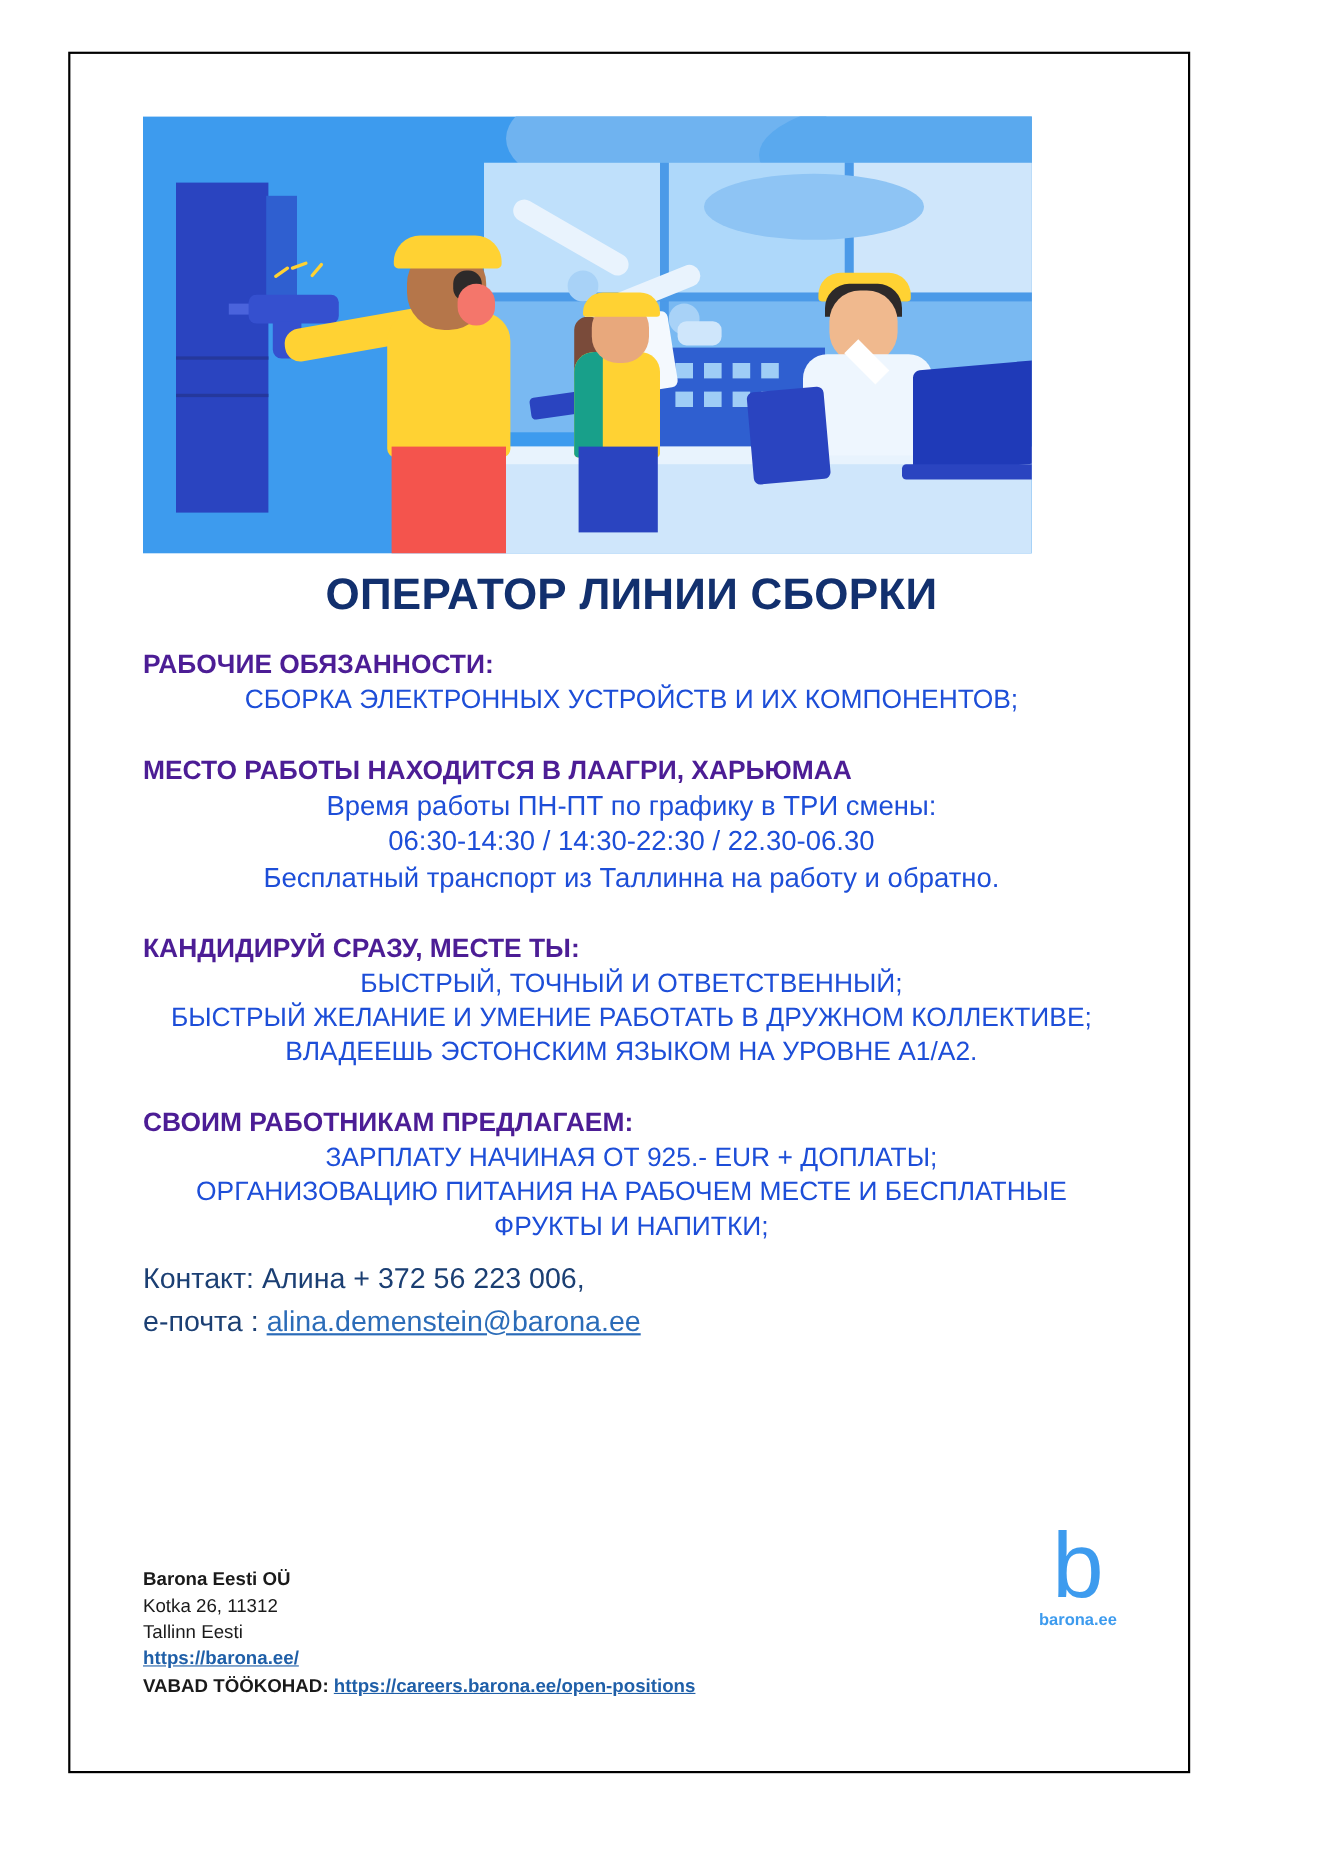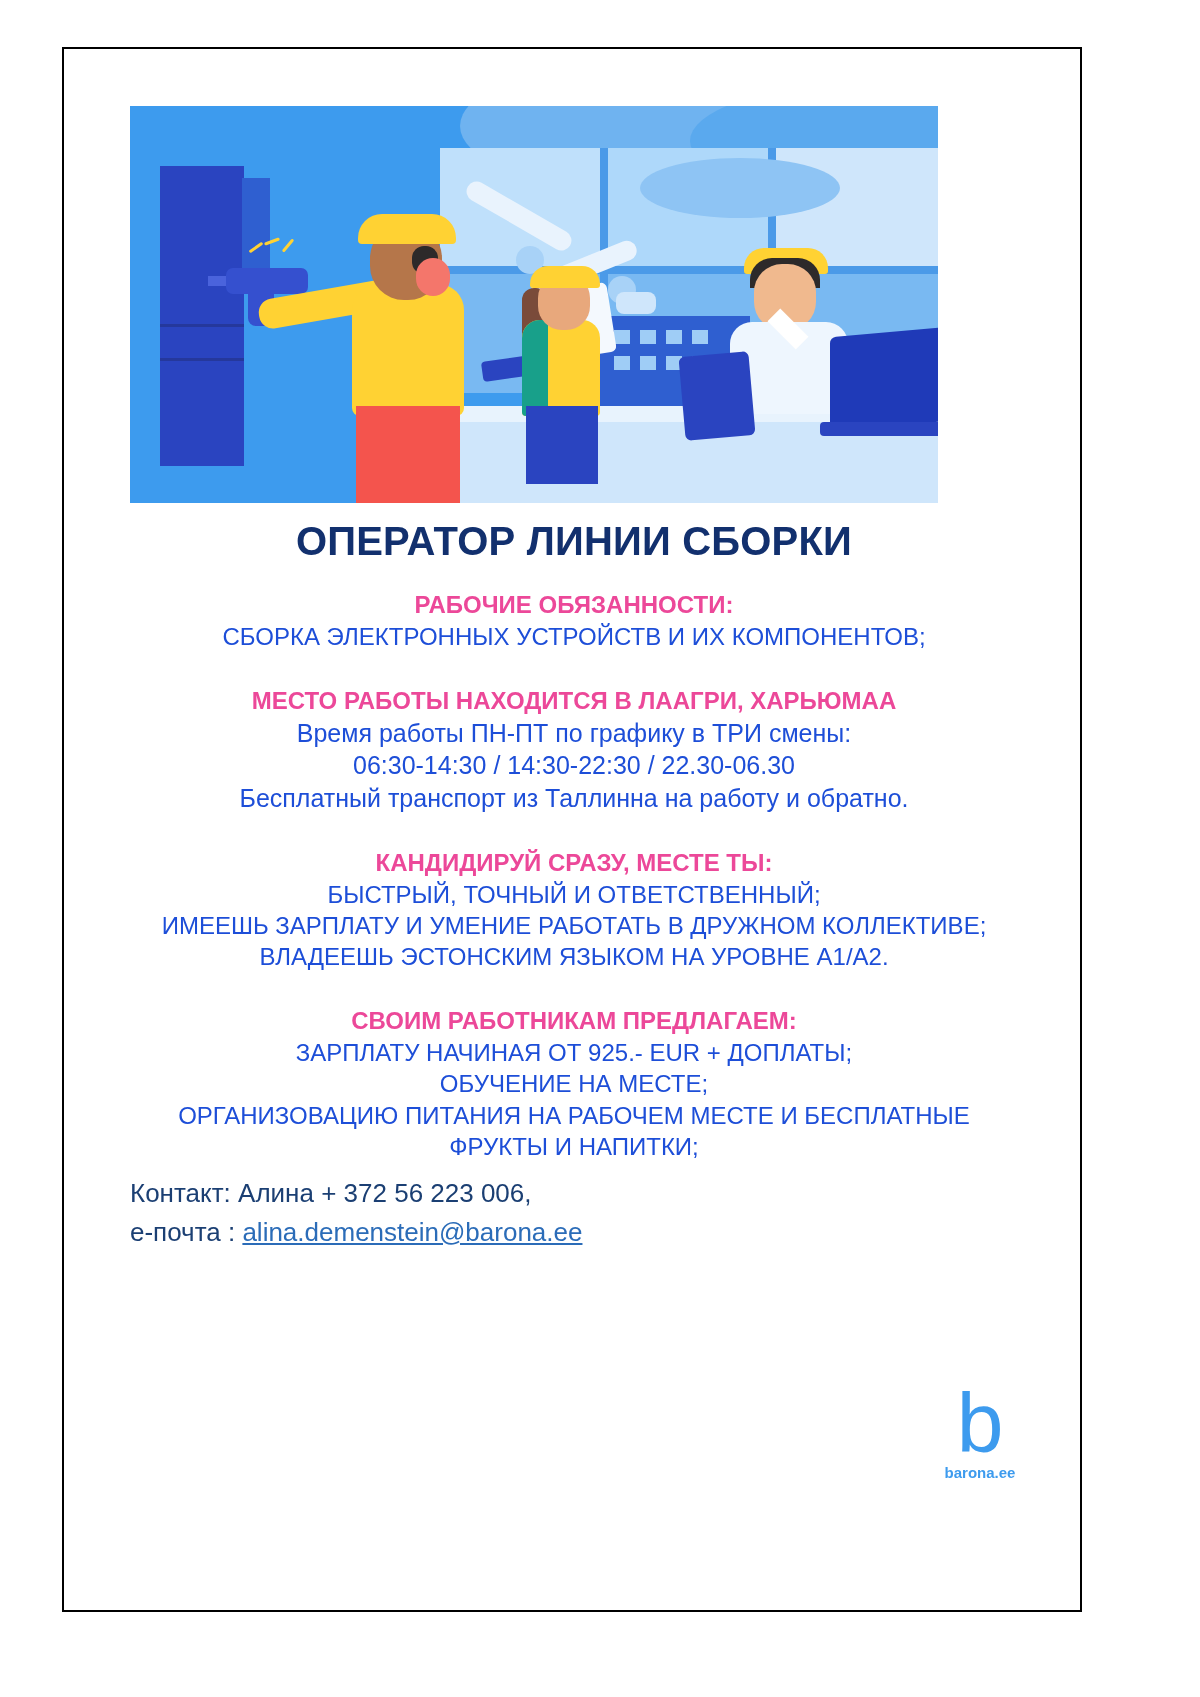--- a/index.html
+++ b/index.html
@@ -90,22 +90,21 @@
   }
   .title{
     text-align:center;
     color:#12306e;
     font-size:40px;
     font-weight:bold;
     letter-spacing:.2px;
     margin:0 0 26px 0;
   }
   .sec-head{
-    text-align:center;
-    color:#ec4899;
+    color:#4c1d95;
     font-size:24px;
     font-weight:bold;
     margin:0;
     line-height:1.28;
   }
   .sec-line{
     text-align:center;
     color:#1d4ed8;
     font-size:24px;
     margin:0;
@@ -246,42 +245,51 @@
 
     <p class="sec-head">МЕСТО РАБОТЫ НАХОДИТСЯ В ЛААГРИ, ХАРЬЮМАА</p>
     <p class="sec-line mixed">Время работы ПН-ПТ по графику в ТРИ смены:</p>
     <p class="sec-line mixed">06:30-14:30 / 14:30-22:30 / 22.30-06.30</p>
     <p class="sec-line mixed">Бесплатный транспорт из Таллинна на работу и обратно.</p>
 
     <div class="gap-lg"></div>
 
     <p class="sec-head">КАНДИДИРУЙ СРАЗУ, МЕСТЕ ТЫ:</p>
     <p class="sec-line">БЫСТРЫЙ, ТОЧНЫЙ И ОТВЕТСТВЕННЫЙ;</p>
-    <p class="sec-line">ИМЕЕШЬ ЗАРПЛАТУ И УМЕНИЕ РАБОТАТЬ В ДРУЖНОМ КОЛЛЕКТИВЕ;</p>
+    <p class="sec-line">БЫСТРЫЙ ЖЕЛАНИЕ И УМЕНИЕ РАБОТАТЬ В ДРУЖНОМ КОЛЛЕКТИВЕ;</p>
     <p class="sec-line">ВЛАДЕЕШЬ ЭСТОНСКИМ ЯЗЫКОМ НА УРОВНЕ А1/А2.</p>
 
     <div class="gap-lg"></div>
 
     <p class="sec-head">СВОИМ РАБОТНИКАМ ПРЕДЛАГАЕМ:</p>
     <p class="sec-line">ЗАРПЛАТУ НАЧИНАЯ ОТ 925.- EUR + ДОПЛАТЫ;</p>
-    <p class="sec-line">ОБУЧЕНИЕ НА МЕСТЕ;</p>
     <p class="sec-line">ОРГАНИЗОВАЦИЮ ПИТАНИЯ НА РАБОЧЕМ МЕСТЕ И БЕСПЛАТНЫЕ</p>
     <p class="sec-line">ФРУКТЫ И НАПИТКИ;</p>
 
     <div class="contact">
       <p>
         <span>Контакт:</span>
         <span>Алина + 372 56 223 006,</span>
       </p>
       <p>
         <span>е-почта :</span>
         <span class="link">alina.demenstein@barona.ee</span>
       </p>
     </div>
   </div>
 
+  <div class="footer">
+    <div class="b">Barona Eesti OÜ</div>
+    <div>Kotka 26, 11312</div>
+    <div>Tallinn Eesti</div>
+    <div><span class="flink">https://barona.ee/</span></div>
+    <div>
+      <span class="b">VABAD TÖÖKOHAD:</span>
+      <span class="flink">https://careers.barona.ee/open-positions</span>
+    </div>
+  </div>
 
   <div class="logo-wrap">
     <div class="logo-b">b</div>
     <div class="logo-cap">barona.ee</div>
   </div>
 
 </div>
 
 </body></html>

